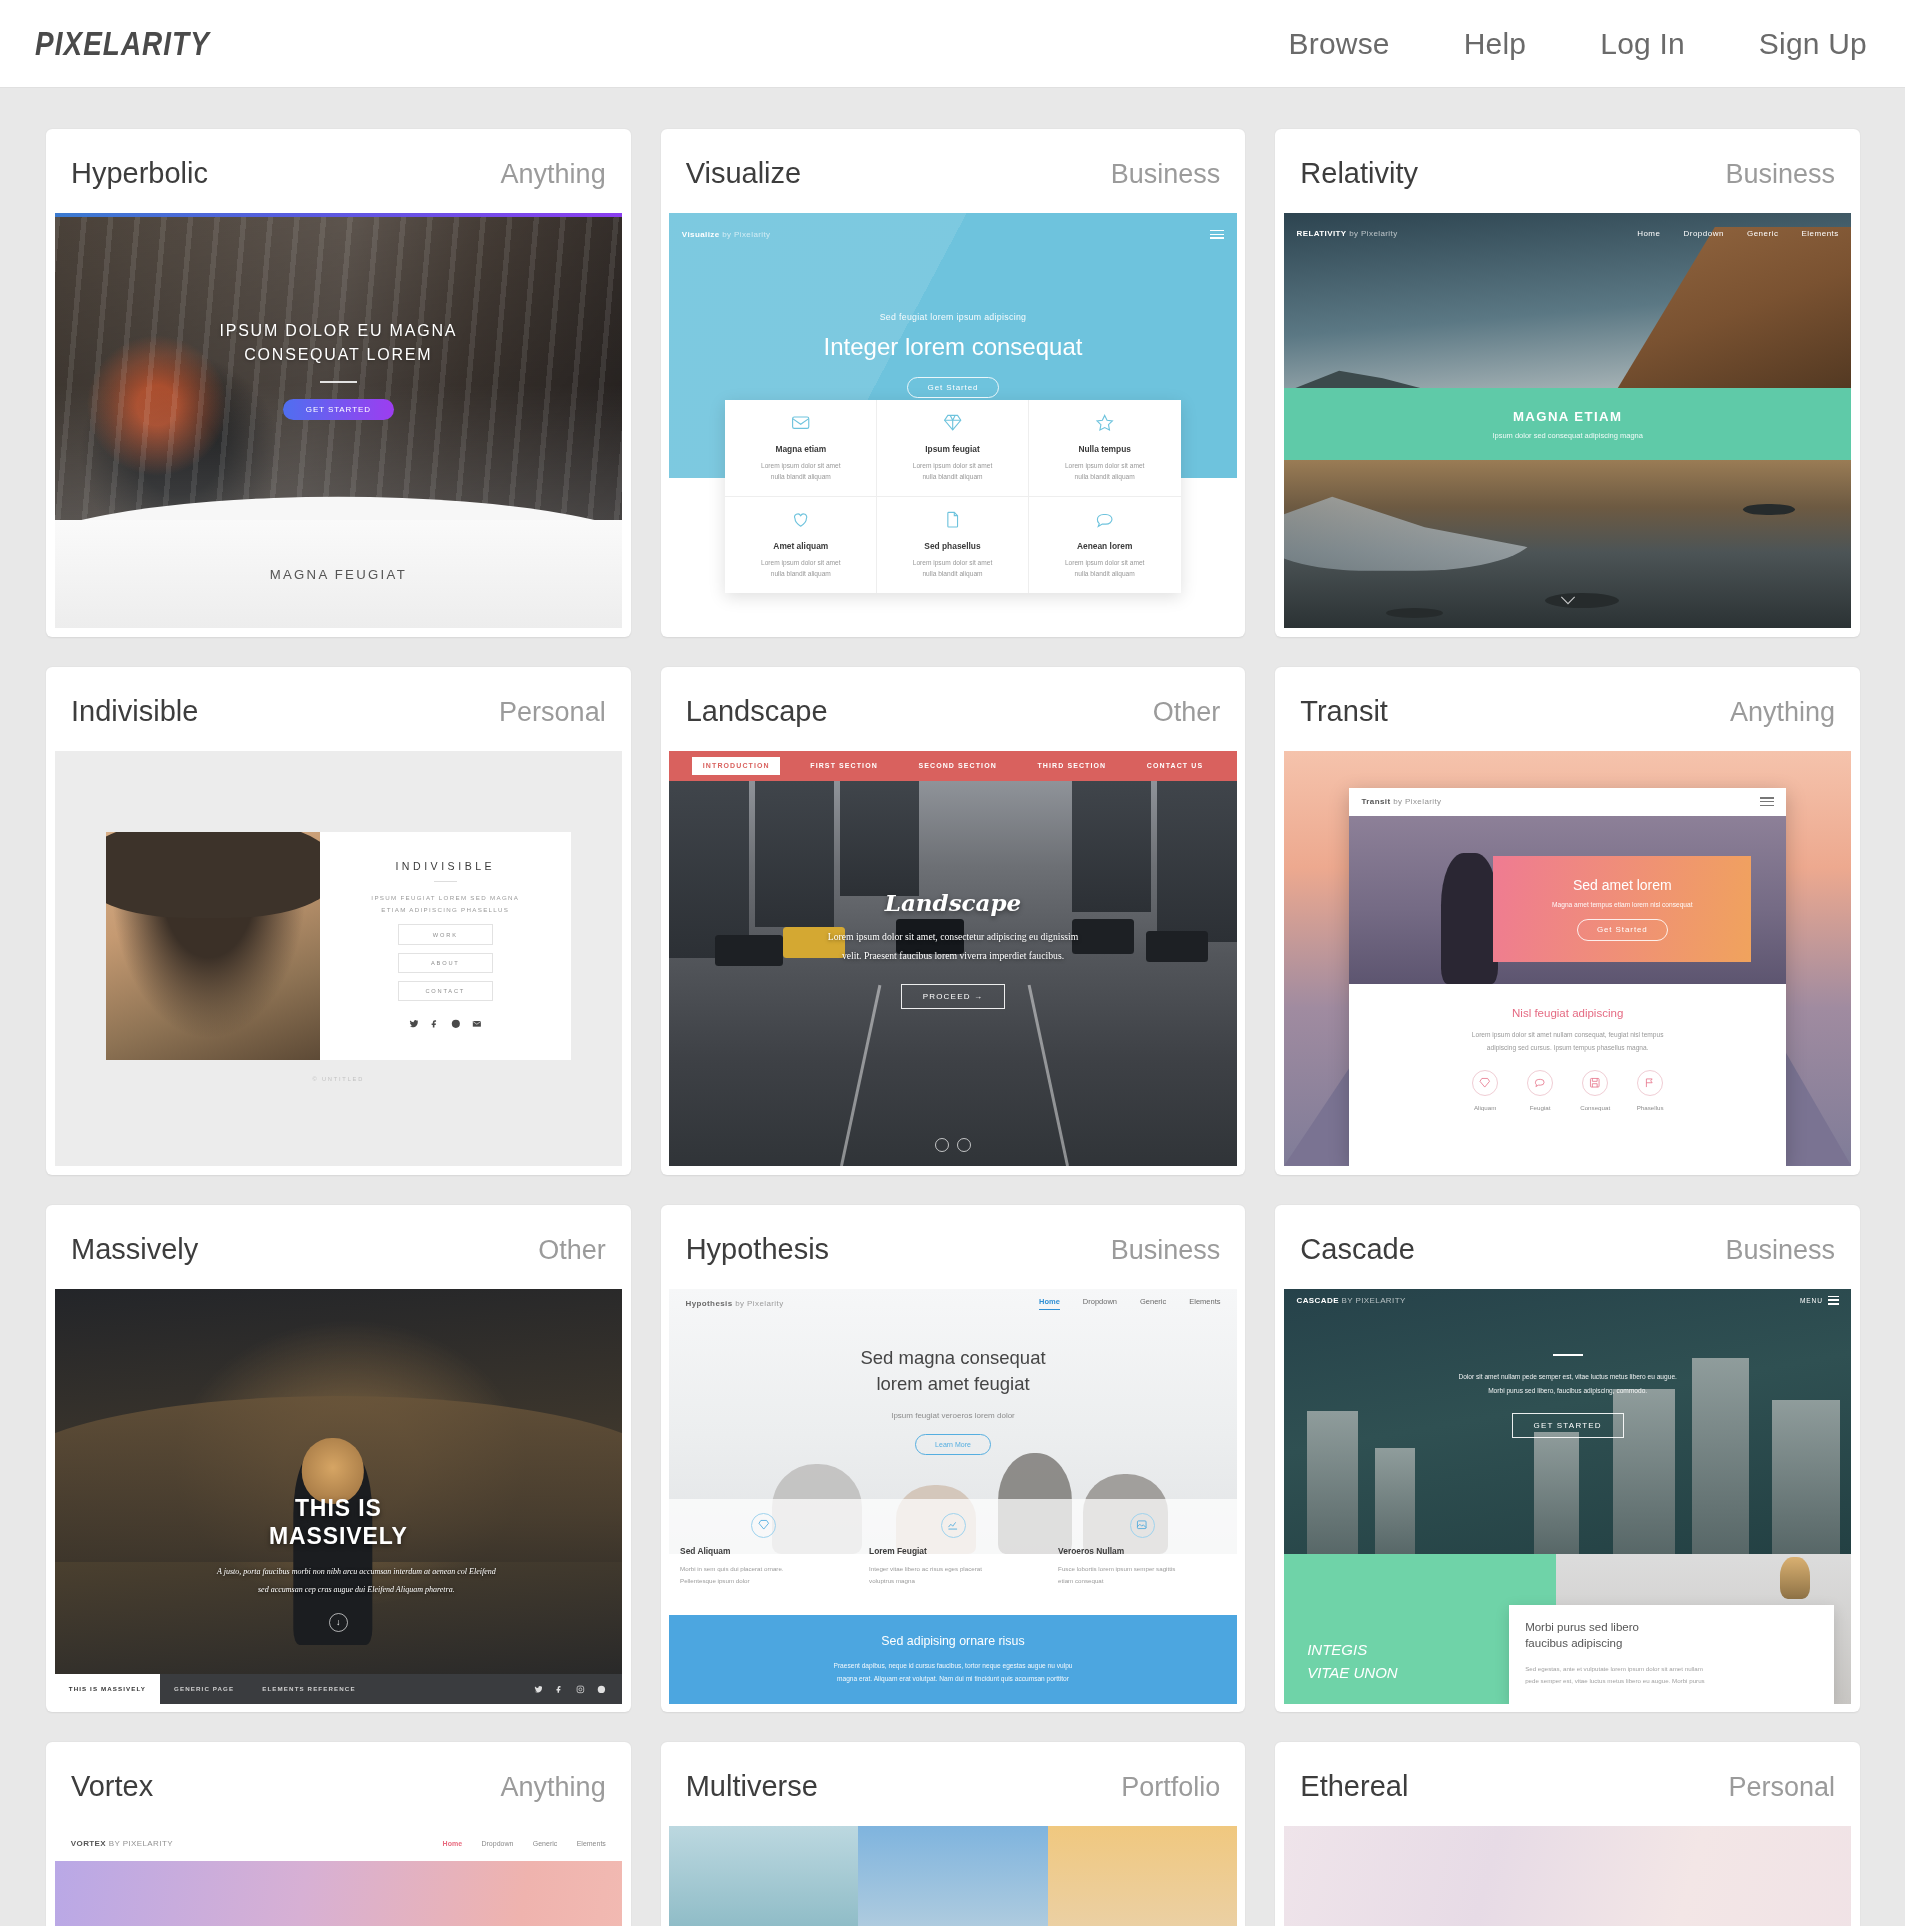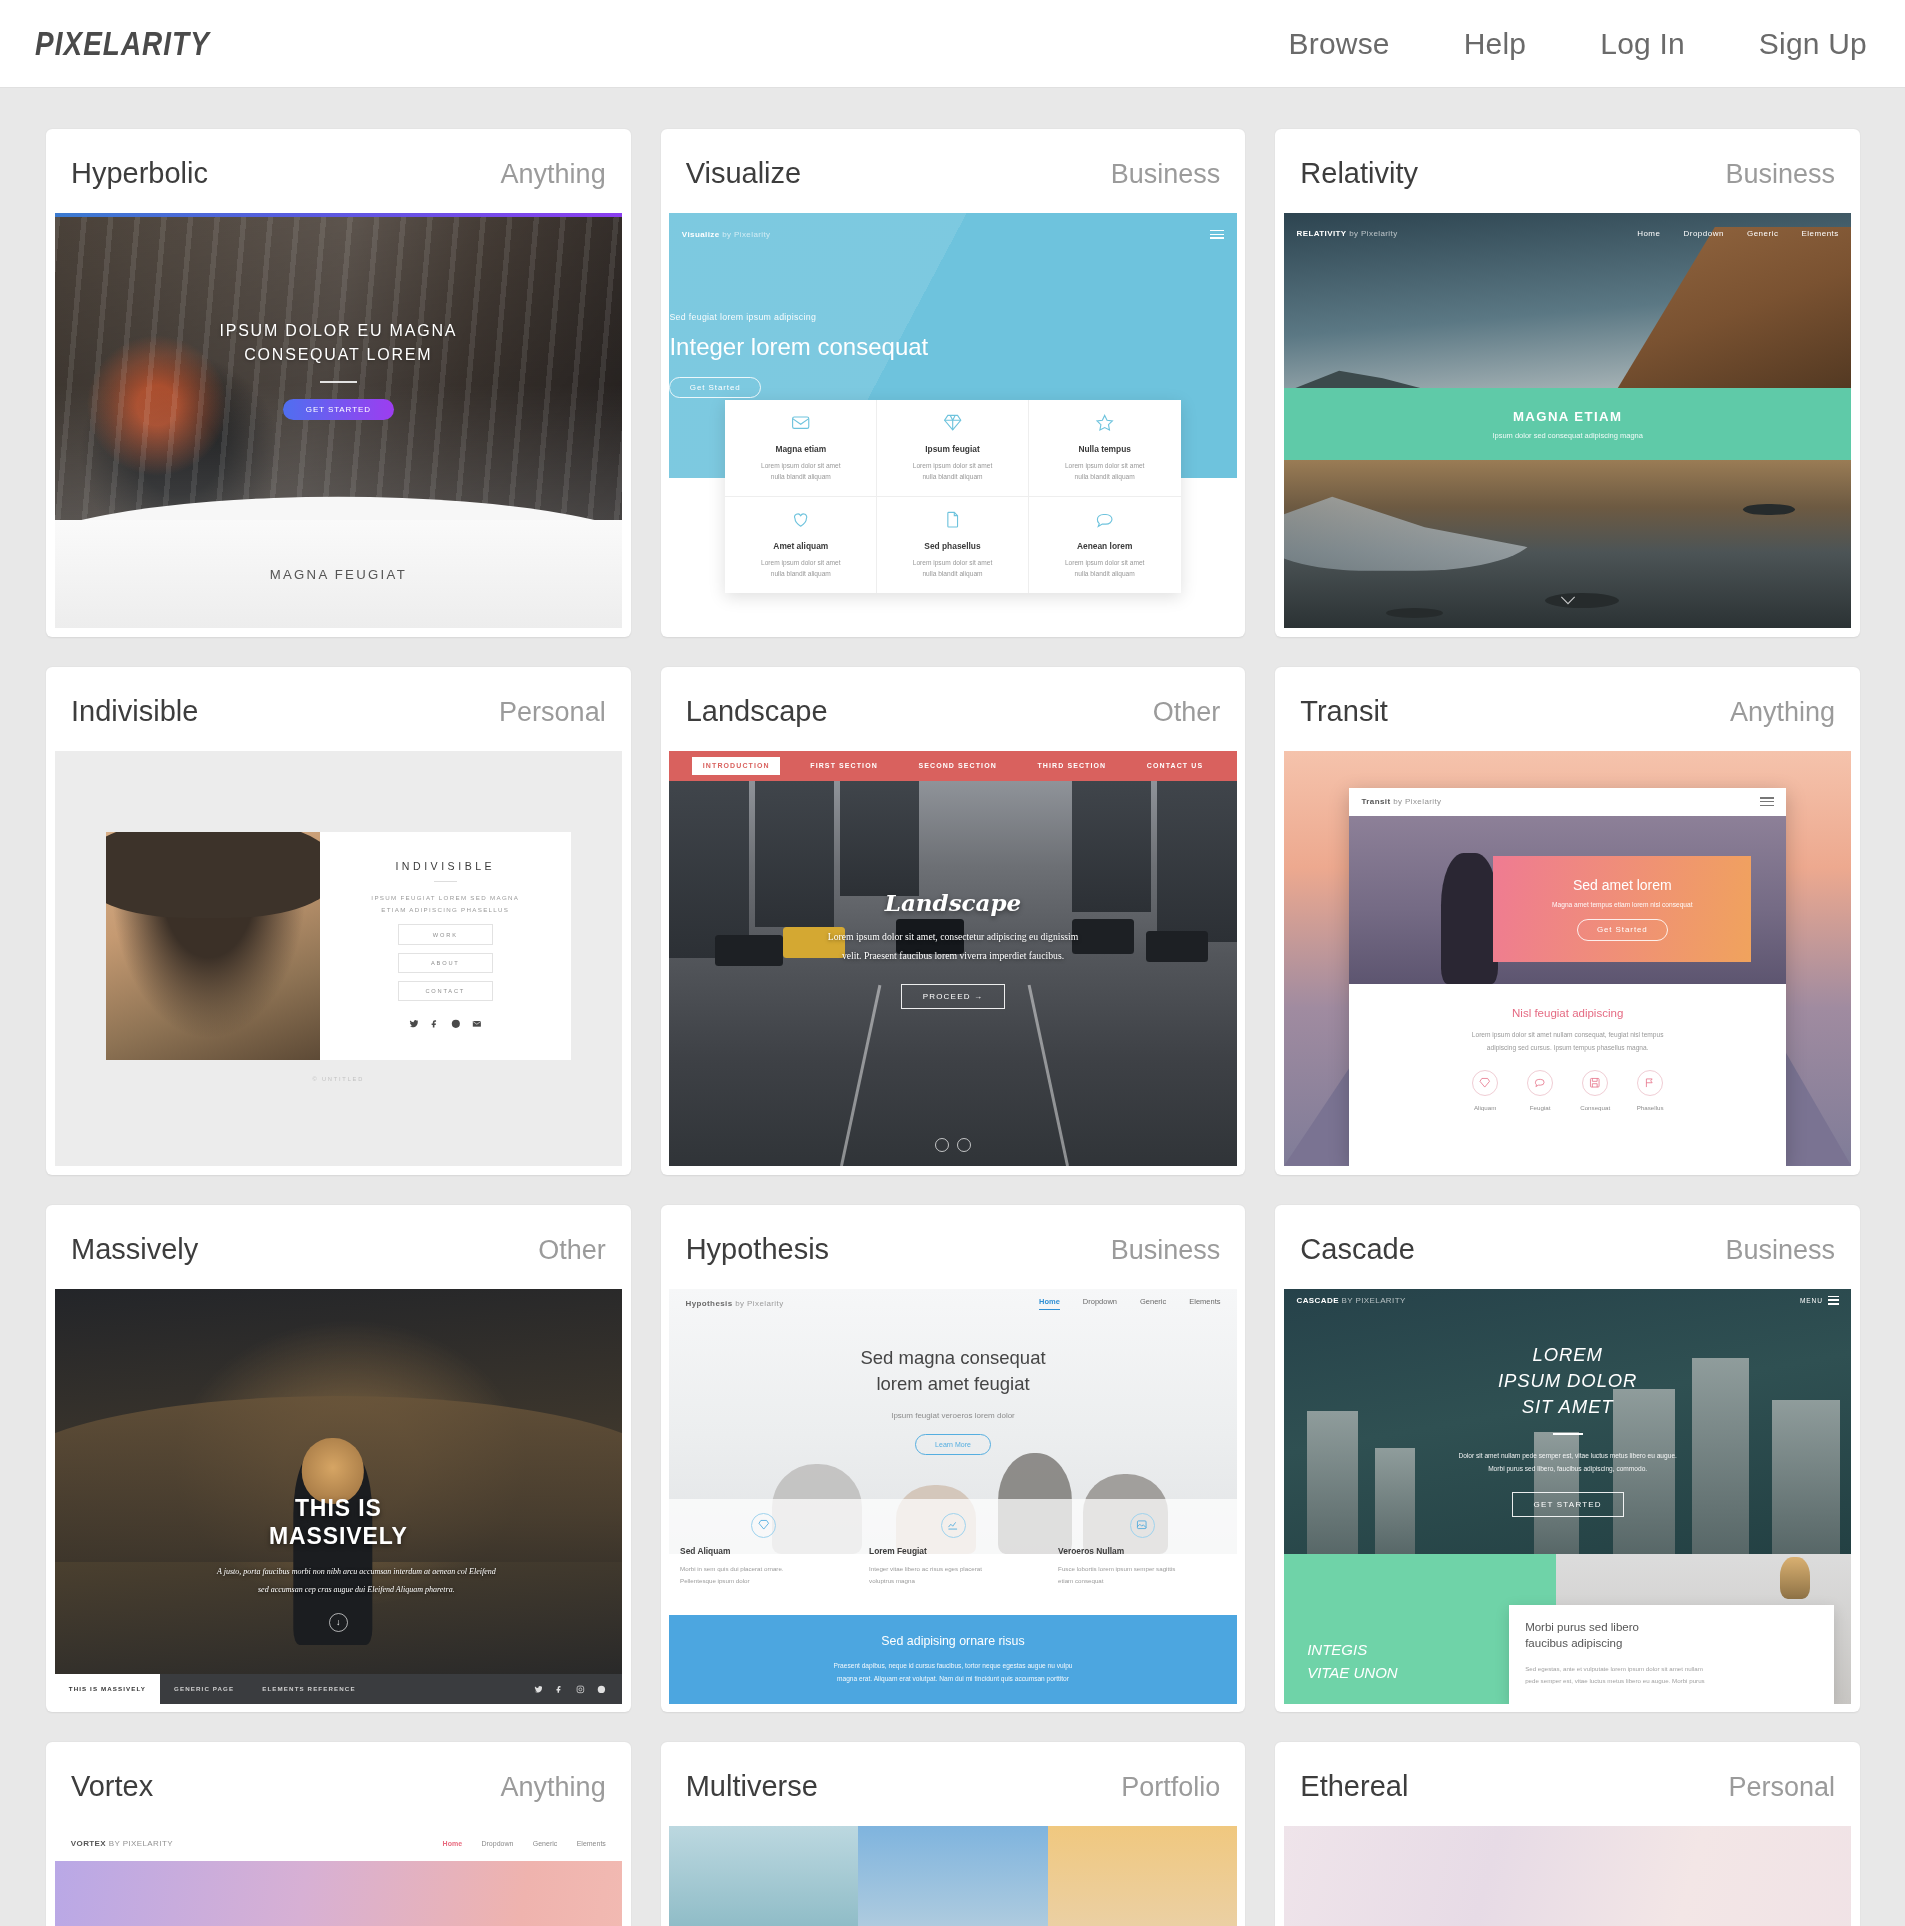--- a/index.html
+++ b/index.html
@@ -117,21 +117,21 @@
     background:linear-gradient(90deg,#4f6ff0,#9d3df0); }
   .t-hyper .foot{ position:absolute; left:0; right:0; bottom:0; height:108px; background:
       linear-gradient(180deg,#fafafa,#ededed); display:flex; align-items:center; justify-content:center;
       color:#555; font-size:13.2px; letter-spacing:2.3px; }
 
   
   .t-vis{ background:#fff; }
   .t-vis .hero{ position:absolute; top:0; left:0; right:0; height:265px; background:#6ec3dd; overflow:hidden;}
   .t-vis .hero::after{ content:""; position:absolute; inset:0;
     background:linear-gradient(118deg, rgba(255,255,255,.10) 0 42%, rgba(255,255,255,0) 42%);}
-  .t-vis .h-txt{ position:absolute; left:0; right:0; top:99px; text-align:left; color:#fff; z-index:2;}
+  .t-vis .h-txt{ position:absolute; left:0; right:0; top:99px; text-align:center; color:#fff; z-index:2;}
   .t-vis .h-sub{ font-size:8.8px; letter-spacing:0.3px; opacity:.95;}
   .t-vis .h-title{ font-size:24px; font-weight:400; margin:10.6px 0 16px;}
   .t-vis .grid6{ position:absolute; left:56px; right:56px; top:187px; bottom:35px;
     background:#fff; box-shadow:0 3.5px 16px rgba(0,0,0,.13); display:grid;
     grid-template-columns:repeat(3,1fr); grid-template-rows:repeat(2,1fr);}
   .t-vis .cellv{ display:flex; flex-direction:column; align-items:center; justify-content:center;
     border-right:0.9px solid #eee; border-bottom:0.9px solid #eee; padding:5.3px;}
   .t-vis .cellv:nth-child(3n){ border-right:none;}
   .t-vis .cellv:nth-child(n+4){ border-bottom:none;}
   .t-vis .ic{ color:#6ec3dd; margin-bottom:8px;}
@@ -726,23 +726,20 @@
         <span style="display:flex;align-items:center;gap:5.3px;">
           <span>MENU</span>
           <span class="hamburger" style="width:10.6px;">
               <i></i>
               <i></i>
               <i></i>
             </span>
         </span>
       </div>
       <div class="h-txt">
-        <h3><span>LOREM</span><br>
-            <span>IPSUM DOLOR</span><br>
-            <span>SIT AMET</span></h3>
         <div class="rule"></div>
         <p><span>Dolor sit amet nullam pede semper est, vitae luctus metus libero eu augue.</span><br><span>Morbi purus sed libero, faucibus adipiscing, commodo.</span></p>
         <div style="margin-top:16px;"><span class="btn-sq">GET STARTED</span></div>
       </div>
       <div class="lower">
         <div class="green">
           <h4><span>INTEGIS</span><br>
               <span>VITAE UNON</span></h4>
         </div>
         <div class="rightp">

